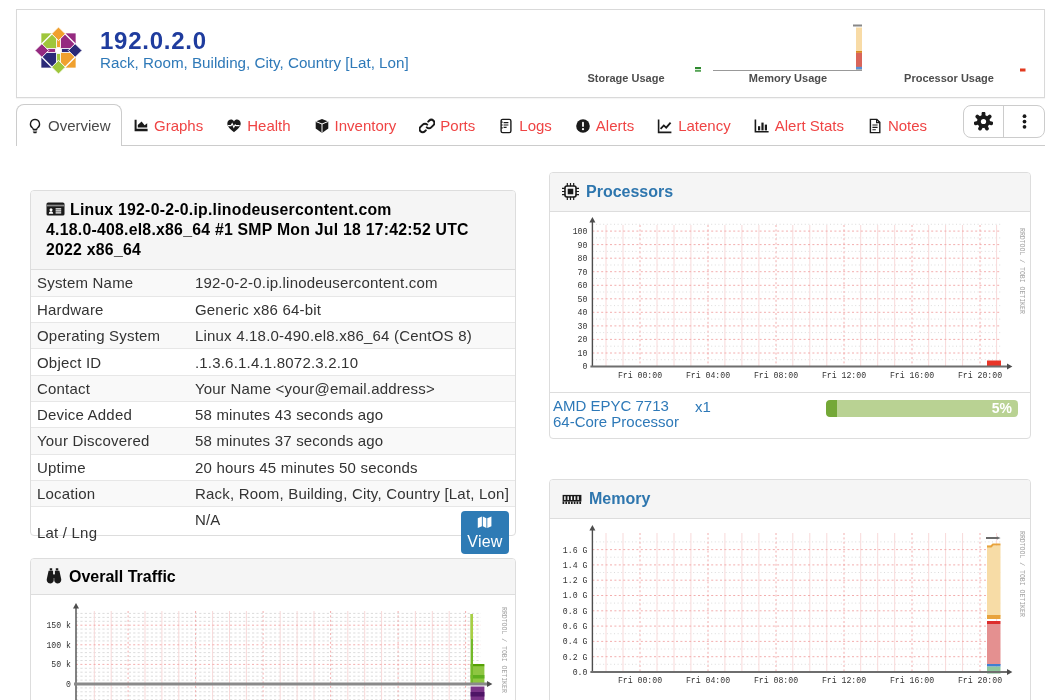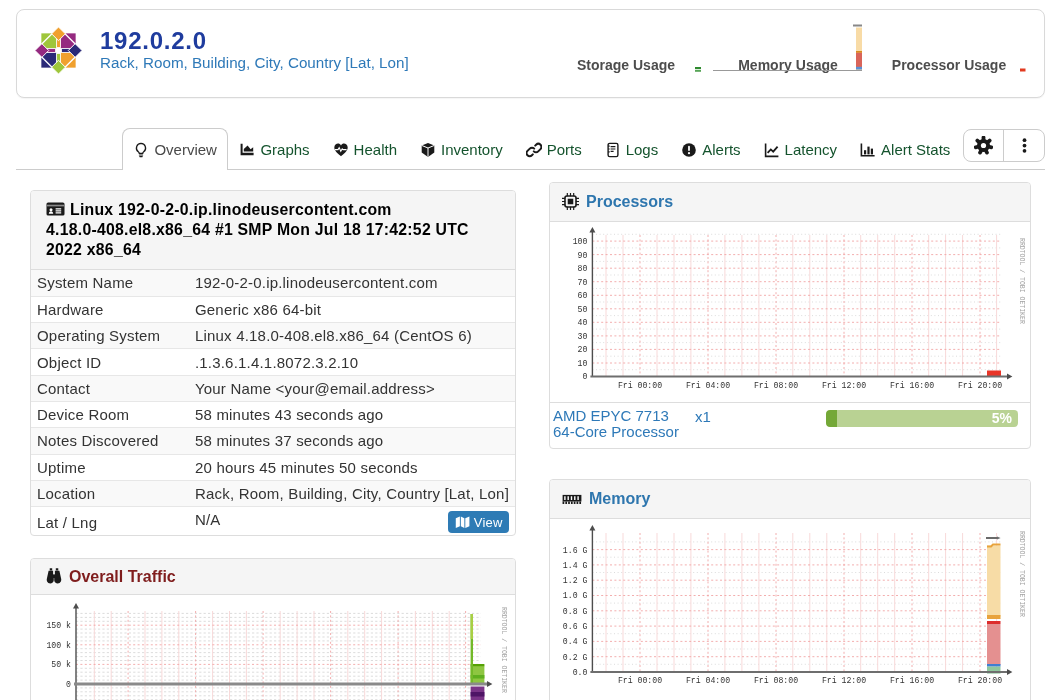--- a/index.html
+++ b/index.html
@@ -1,60 +1,60 @@
 <!DOCTYPE html>
 <html><head><meta charset="utf-8"><title>192.0.2.0 - Overview</title>
 <style>
 * { margin:0; padding:0; box-sizing:border-box; }
 body { width:1061px; height:700px; overflow:hidden; background:#fff;
   font-family:"Liberation Sans", sans-serif; position:relative; }
 .abs { position:absolute; }
 .card { position:absolute; background:#fff; border:1px solid #ddd; border-radius:4px; }
 .chead { background:#f5f5f5; border-bottom:1px solid #ddd; border-radius:3px 3px 0 0; }
 
-#hcard { left:16px; top:9px; width:1029px; height:89px; border-radius:8px;
+#hcard { left:16px; top:9px; width:1029px; height:89px; border-radius:0;
   border:1px solid #d9d9d9; box-shadow:0 1px 1px rgba(0,0,0,.04); }
 #hlogo { left:16px; top:16px; }
 #htitle { left:83px; top:17px; font-size:24px; font-weight:bold; color:#1f3c9e; letter-spacing:0.75px; }
 #hsub { left:83px; top:44px; font-size:15.2px; color:#2e79b8; }
-.mglabel { position:absolute; top:47px; font-size:14px; font-weight:bold; color:#4d4d4d;
+.mglabel { position:absolute; top:62px; font-size:11px; font-weight:bold; color:#4d4d4d;
   width:150px; text-align:center; }
 
-#tabbar { position:absolute; left:16px; top:128px; width:1029px; height:41.5px;
-  border-bottom:1px solid #ccc;text-align:right; }
+#tabbar { position:absolute; left:16px; top:104px; width:1029px; height:41.5px;
+  border-bottom:1px solid #ccc; }
 .tab { position:relative; display:inline-flex; align-items:center; gap:5px; height:41px;
-  padding:0 11.5px; font-size:15px; color:#14532d; text-decoration:none; }
+  padding:0 11.5px; font-size:15px; color:#ef4444; text-decoration:none; }
 .tab.active { background:#fff; border:1px solid #ccc; border-bottom:none; height:42px;
   border-radius:8px 8px 0 0; color:#494949; padding:0 10px; }
 .ti { display:inline-flex; }
 .ti svg { display:block; }
 #tbtns { position:absolute; right:0px; top:1px; height:33px; width:82px; display:flex;
   border:1px solid #ccc; border-radius:8px; background:#fff; }
 #tbtns > div { width:41px; display:flex; align-items:center; justify-content:center; }
 #tbtns > div:first-child { border-right:1px solid #ccc; }
 
 #dcard { left:30px; top:190px; width:486px; height:346px; }
 #dhead { padding:9px 14px 9px 15px; font-size:15.8px; letter-spacing:0.25px; font-weight:bold; color:#000000;
   line-height:20px; }
 #dhead svg { vertical-align:-2px; margin-right:5px; }
 .nb { white-space:nowrap; }
 #dtable { width:100%; border-collapse:collapse; font-size:15px; letter-spacing:0.2px; color:#333; }
 #dtable td { padding:4px 6px; height:26.3px; border-top:1px solid #e7e7e7; vertical-align:middle;margin-left:38px; }
 #dtable tr:first-child td { border-top:none; }
 #dtable tr:nth-child(odd) { background:#f9f9f9; }
 #dtable td.lbl { width:161px; }
 .viewbtn { float:right; display:inline-flex; align-items:center; gap:4px; background:#2e7bb5;
-  color:#fff; font-size:13px; border-radius:4px; padding:3.5px 6.5px; }
+  color:#fff; font-size:16px; border-radius:4px; padding:3.5px 6.5px;flex-direction:column; }
 
 #tcard { left:30px; top:558px; width:486px; height:160px; }
-#thead { padding:8px 14px; font-size:16px; font-weight:bold; color:#7f1d1d; }
+#thead { padding:8px 14px; font-size:16px; font-weight:bold; color:#000000; }
 #thead svg { vertical-align:-3px; margin-right:6px; }
 #tgraph { position:relative; height:120px; }
 
-#pcard { left:549px; top:182px; width:482px; height:267px; }
+#pcard { left:549px; top:172px; width:482px; height:267px; }
 #mcard { left:549px; top:479px; width:482px; height:240px; }
 .rhead { padding:10px 12px; font-size:16px; font-weight:bold; color:#2e76ae; }
 .rhead svg { vertical-align:-3px; margin-right:7px; }
 .gwrap { position:relative; }
 #cpurow { position:absolute; left:0; top:219px; width:100%; height:48px;
   border-top:1px solid #ddd; font-size:15px; color:#2e79b8; }
 #cpuname { position:absolute; left:3px; top:5px; line-height:16px; }
 #cpux { position:absolute; left:145px; top:5px; }
 .pbar { position:absolute; left:276px; top:7px; width:192px; height:17px; background:#b9d293;
   border-radius:4px; overflow:hidden; }
@@ -232,36 +232,36 @@
         <tr>
           <td class="lbl">System Name</td>
           <td>192-0-2-0.ip.linodeusercontent.com</td>
         </tr>
         <tr>
           <td class="lbl">Hardware</td>
           <td>Generic x86 64-bit</td>
         </tr>
         <tr>
           <td class="lbl">Operating System</td>
-          <td>Linux 4.18.0-408.el8.x86_64 (CentOS 6)</td>
+          <td>Linux 4.18.0-490.el8.x86_64 (CentOS 8)</td>
         </tr>
         <tr>
           <td class="lbl">Object ID</td>
           <td>.1.3.6.1.4.1.8072.3.2.10</td>
         </tr>
         <tr>
           <td class="lbl">Contact</td>
           <td>Your Name &lt;your@email.address&gt;</td>
         </tr>
         <tr>
-          <td class="lbl">Device Room</td>
+          <td class="lbl">Device Added</td>
           <td>58 minutes 43 seconds ago</td>
         </tr>
         <tr>
-          <td class="lbl">Notes Discovered</td>
+          <td class="lbl">Your Discovered</td>
           <td>58 minutes 37 seconds ago</td>
         </tr>
         <tr>
           <td class="lbl">Uptime</td>
           <td>20 hours 45 minutes 50 seconds</td>
         </tr>
         <tr>
           <td class="lbl">Location</td>
           <td><span class="nb">Rack, Room, Building, City, Country [Lat, Lon]</span></td>
         </tr>

